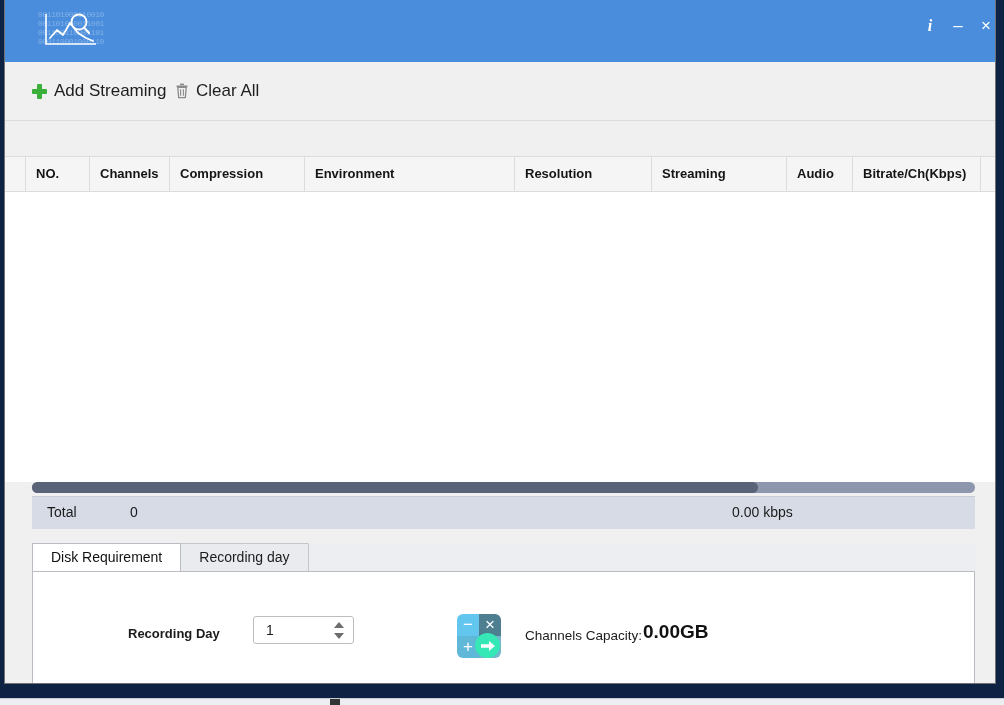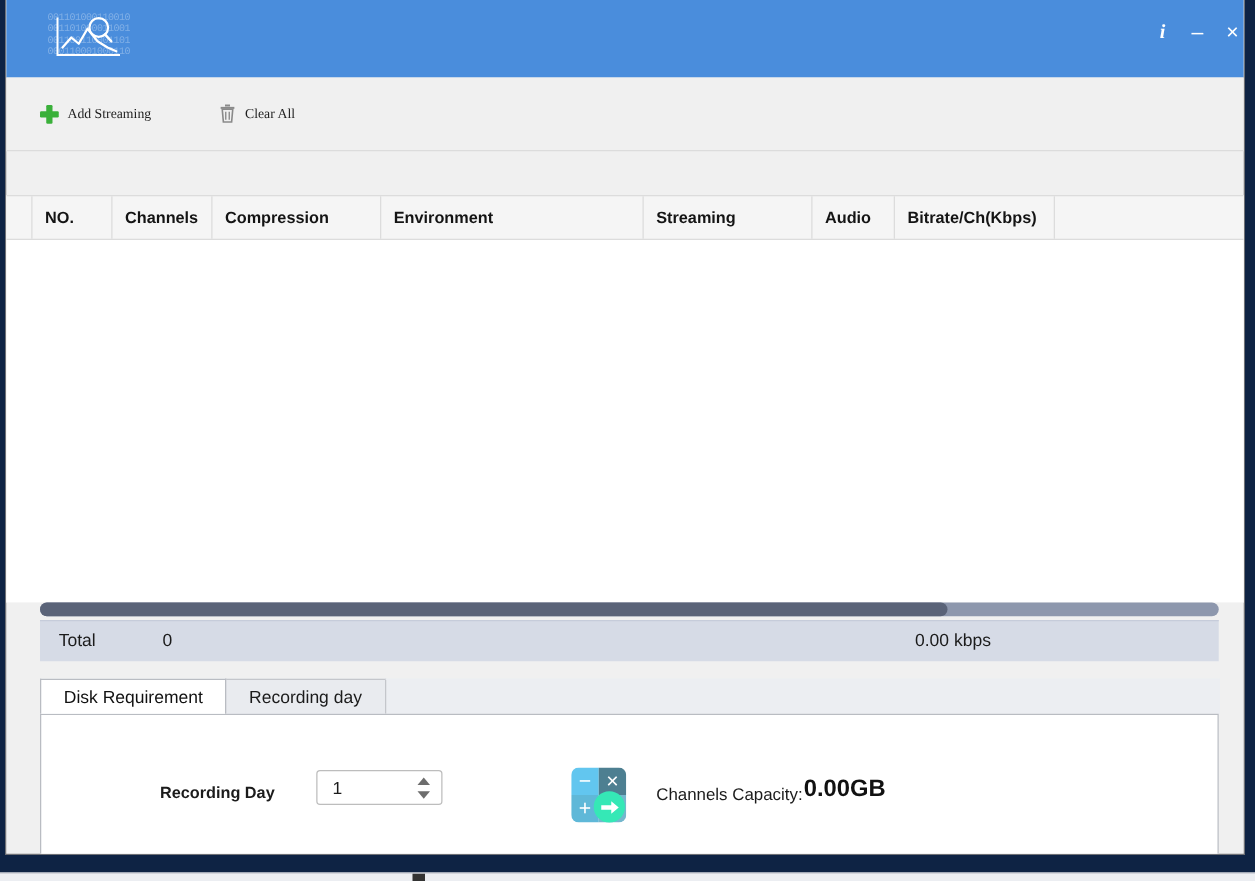--- a/index.html
+++ b/index.html
@@ -122,25 +122,24 @@
     background: #f0f0f0;
     border-bottom: 1px solid #dcdcdc;
   }
   .tool-btn {
     position: absolute;
     top: 16px;
     height: 26px;
     display: flex;
     align-items: center;
     gap: 7px;
-    font-size: 11px;
+    font-size: 17px;
     color: #1e1e1e;
     cursor: default;
     user-select: none;
-    font-family: Liberation Serif, serif;
   }
   #btn-add-streaming { left: 27px; }
   #btn-clear-all { left: 170px; }
   .plus-icon {
     position: relative;
     width: 15px; height: 15px;
     display: inline-block;
   }
   .plus-icon::before, .plus-icon::after {
     content: "";
@@ -424,20 +423,21 @@
       <span>Clear All</span>
     </div>
   </div>
 
   <div id="table-area">
     <div id="table-head">
         <div class="th" style="width: 65px;">NO.</div>
         <div class="th" style="width: 80px;">Channels</div>
         <div class="th" style="width: 135px;">Compression</div>
         <div class="th" style="width: 210px;">Environment</div>
+        <div class="th" style="width: 137px;">Resolution</div>
         <div class="th" style="width: 135px;">Streaming</div>
         <div class="th" style="width: 66px;">Audio</div>
         <div class="th" style="width: 128px;">Bitrate/Ch(Kbps)</div>
       </div>
     <div id="table-body"></div>
   </div>
 
   <div id="h-scroll">
     <div class="thumb" style="width: 77%;"></div>
   </div>

